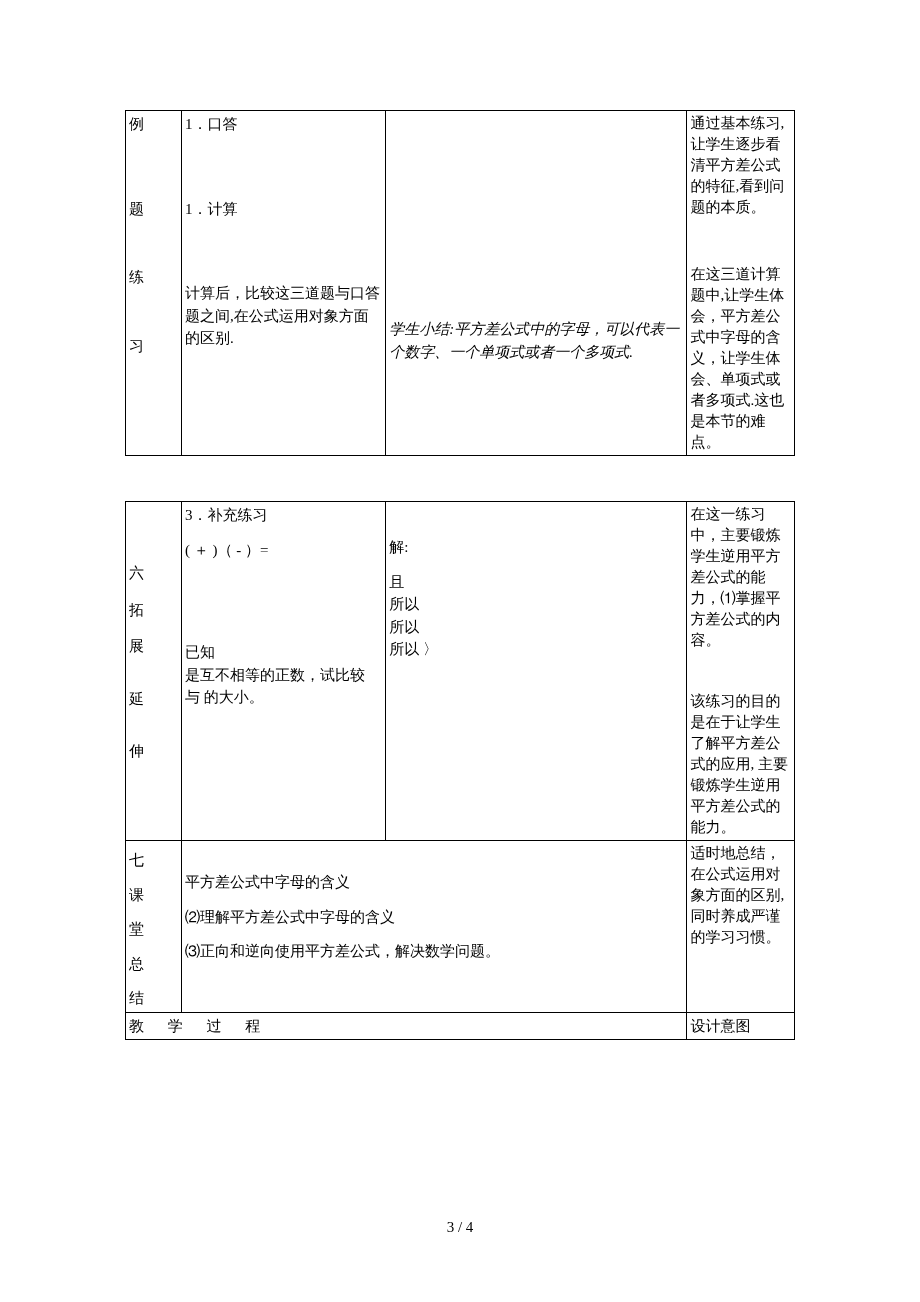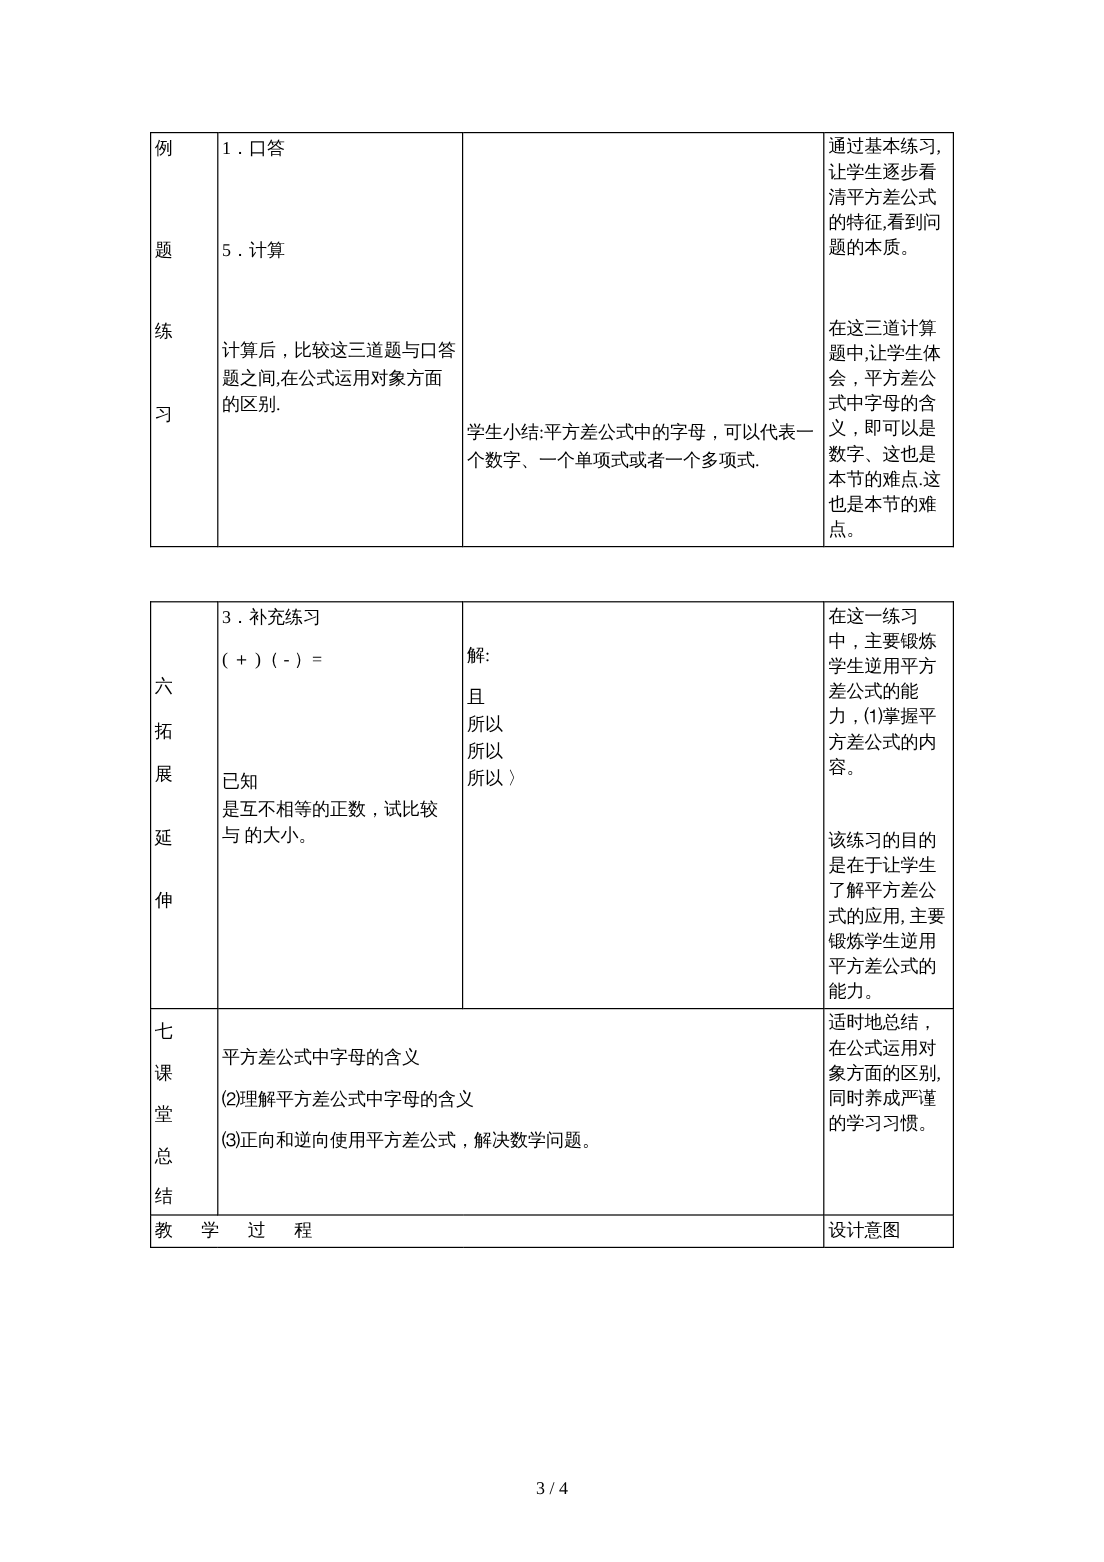--- a/index.html
+++ b/index.html
@@ -32,21 +32,21 @@
   .col-c { width: 280px; }
   .col-d { width: 100px; }
   .vert {
     text-align: left;
   }
   .gap {
     height: 45px;
   }
   .pagenum {
     position: absolute;
-    bottom: 50px;
+    bottom: 64px;
     width: 100%;
     left: 0;
     text-align: center;
     font-family: "Times New Roman", serif;
     font-size: 15px;
   }
   .narrow-line { line-height: 1.4; margin-top: 40px; }
   .spaced-chars { letter-spacing: 10px; margin-top: 15px; }
 </style>
 </head>
@@ -68,31 +68,31 @@
         <div style="height:62px"></div>
         <div>题</div>
         <div style="height:46px"></div>
         <div>练</div>
         <div style="height:46px"></div>
         <div>习</div>
       </td>
       <td>
         <div>1．口答</div>
         <div style="height:62px"></div>
-        <div>5．计算</div>
+        <div>1．计算</div>
         <div style="height:62px"></div>
         <div>计算后，比较这三道题与口答题之间,在公式运用对象方面的区别.</div>
       </td>
-      <td style="vertical-align:bottom;padding-bottom:60px;">
+      <td style="vertical-align:bottom;padding-bottom:92px;font-style:italic;">
         <div>学生小结:平方差公式中的字母，可以代表一个数字、一个单项式或者一个多项式.</div>
       </td>
       <td class="narrow-line">
         <div>通过基本练习,让学生逐步看清平方差公式的特征,看到问题的本质。</div>
         <div style="height:46px"></div>
-        <div>在这三道计算题中,让学生体会，平方差公式中字母的含义，即可以是数字、这也是本节的难点.这也是本节的难点。</div>
+        <div>在这三道计算题中,让学生体会，平方差公式中字母的含义，让学生体会、单项式或者多项式.这也是本节的难点。</div>
       </td>
     </tr>
   </tbody>
     </table>
 
   <div class="gap"></div>
 
   <table>
     <colgroup>
       <col class="col-a">

